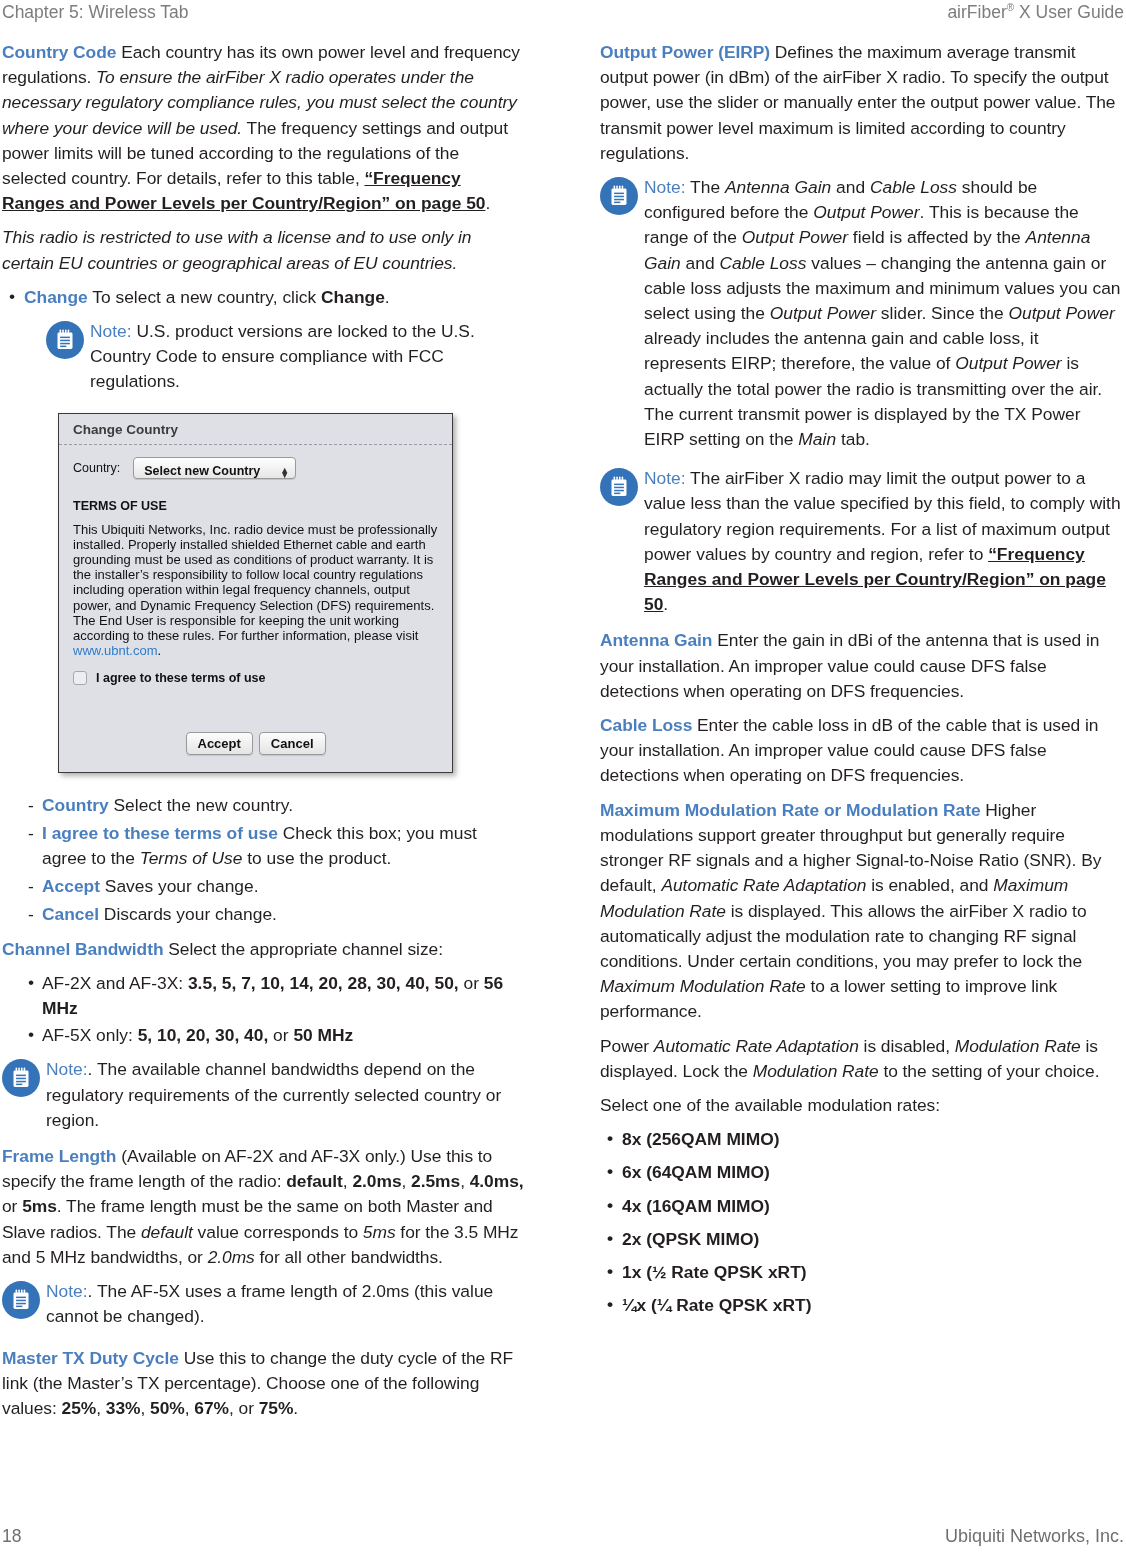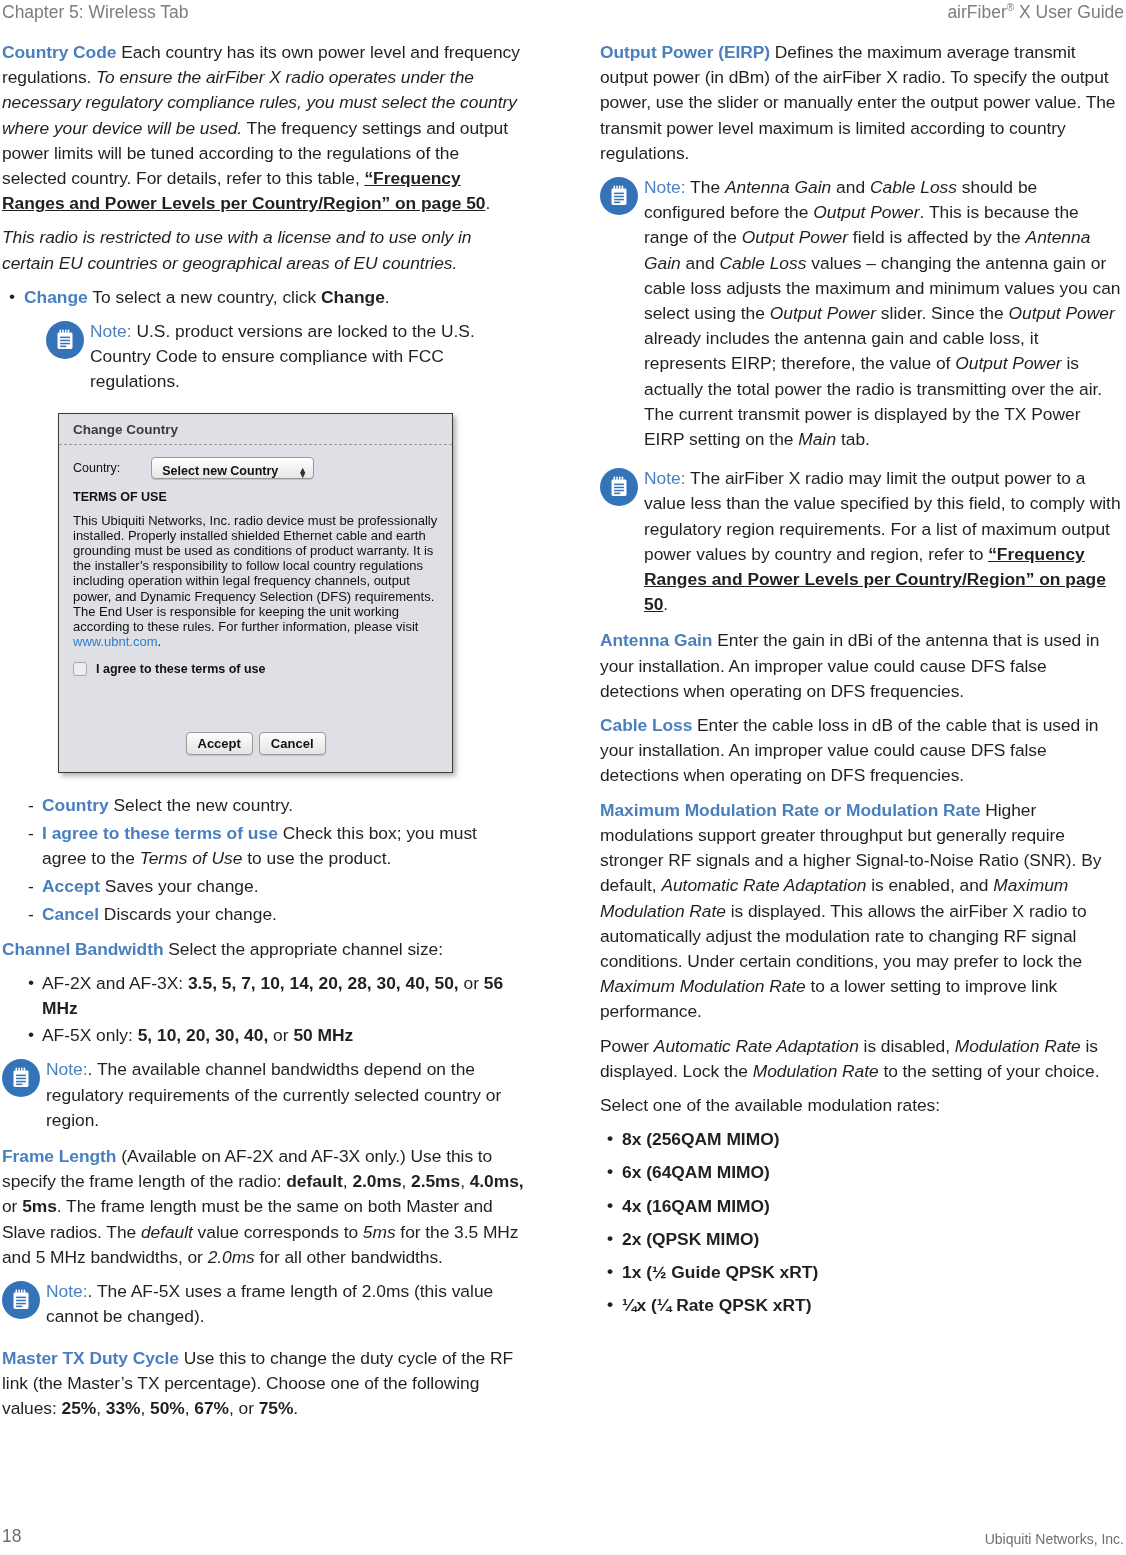--- a/index.html
+++ b/index.html
@@ -83,21 +83,21 @@
     box-shadow:3px 3px 5px rgba(0,0,0,0.30);
     font-family:"Liberation Sans", sans-serif;
     overflow:hidden;
   }
   .shot-title {
     font-size:13.5px; font-weight:bold; color:#3b3b3b;
     padding:8px 0 7px 14px;
     border-bottom:1px dashed #9a9aa2;
   }
   .shot-body { padding:12px 14px 0 14px; }
-  .shot-row { display:flex; align-items:center; gap:31px; margin-bottom:11px; }
+  .shot-row { display:flex; align-items:center; gap:13px; margin-bottom:20px; }
   .shot-label { font-size:12.5px; color:#111; }
   .shot-select {
     width:163px; height:22px;
     background:linear-gradient(#ffffff,#e6e6e6);
     border:1px solid #9a9a9a; border-radius:4px;
     display:flex; align-items:flex-end; justify-content:space-between;
     padding:0 6px 0 10px;
     font-size:12.5px; font-weight:bold; color:#111;
     box-shadow:0 1px 0 rgba(0,0,0,0.12);
   }
@@ -121,21 +121,21 @@
     border:1px solid #9a9a9a; border-radius:4px;
     display:flex; align-items:center; justify-content:center;
     font-size:13px; font-weight:bold; color:#111;
     padding:0 11px;
     box-shadow:0 1px 1px rgba(0,0,0,0.12);
   }
 
   
   .footer { position:absolute; left:0; right:0; bottom:8px; height:26px; }
   .footer .pageno { position:absolute; left:2px; bottom:0; font-size:17.5px; color:#6f6f6f; }
-  .footer .pub   { position:absolute; right:2px; bottom:0; font-size:14px; color:#6f6f6f; }
+  .footer .pub   { position:absolute; right:2px; bottom:0; font-size:18px; color:#6f6f6f; }
 </style>
 </head>
 <body>
 
 <div class="page">
 
   <div class="runhead">
     <span class="left">Chapter 5: Wireless Tab</span>
     <span class="right"><span>airFiber</span><sup>®</sup><span> X User Guide</span></span>
   </div>
@@ -331,21 +331,21 @@
         <span>Power </span><i>Automatic Rate Adaptation</i><span> is disabled, </span><i>Modulation Rate</i><span> is displayed. Lock the </span><i>Modulation Rate</i><span> to the setting of your choice.</span>
       </p>
 
       <p class="body">Select one of the available modulation rates:</p>
 
       <ul>
         <li class="b1" style="font-weight:bold; margin-bottom:8px;">8x (256QAM MIMO)</li>
         <li class="b1" style="font-weight:bold; margin-bottom:8px;">6x (64QAM MIMO)</li>
         <li class="b1" style="font-weight:bold; margin-bottom:8px;">4x (16QAM MIMO)</li>
         <li class="b1" style="font-weight:bold; margin-bottom:8px;">2x (QPSK MIMO)</li>
-        <li class="b1" style="font-weight:bold; margin-bottom:8px;">1x (½ Guide QPSK xRT)</li>
+        <li class="b1" style="font-weight:bold; margin-bottom:8px;">1x (½ Rate QPSK xRT)</li>
         <li class="b1" style="font-weight:bold; margin-bottom:24px;">¼x (¼ Rate QPSK xRT)</li>
       </ul>
 
     </div>
   </div>
 
   <div class="footer">
     <span class="pageno">18</span>
     <span class="pub">Ubiquiti Networks, Inc.</span>
   </div>

